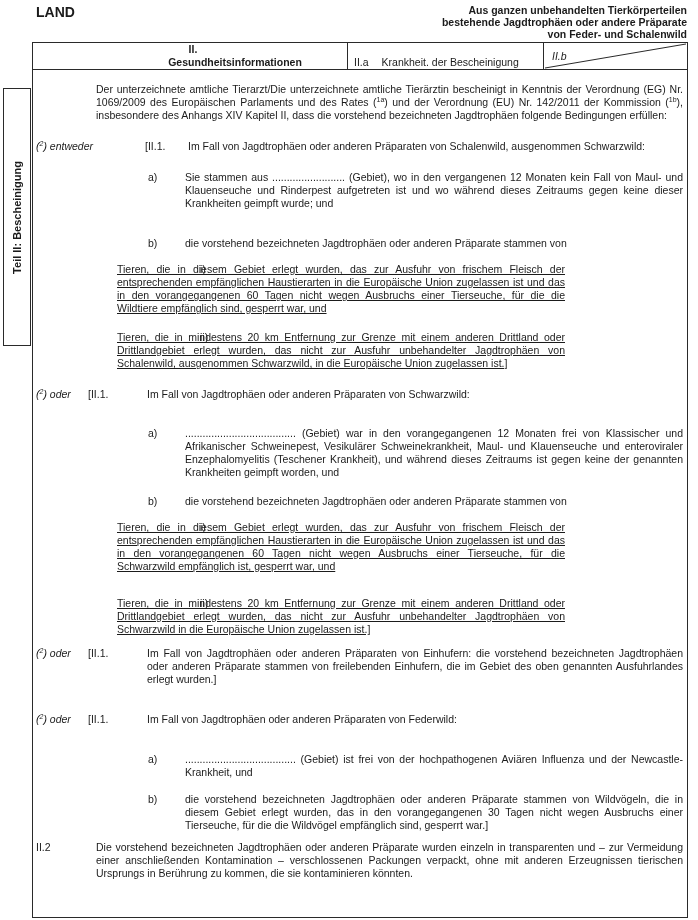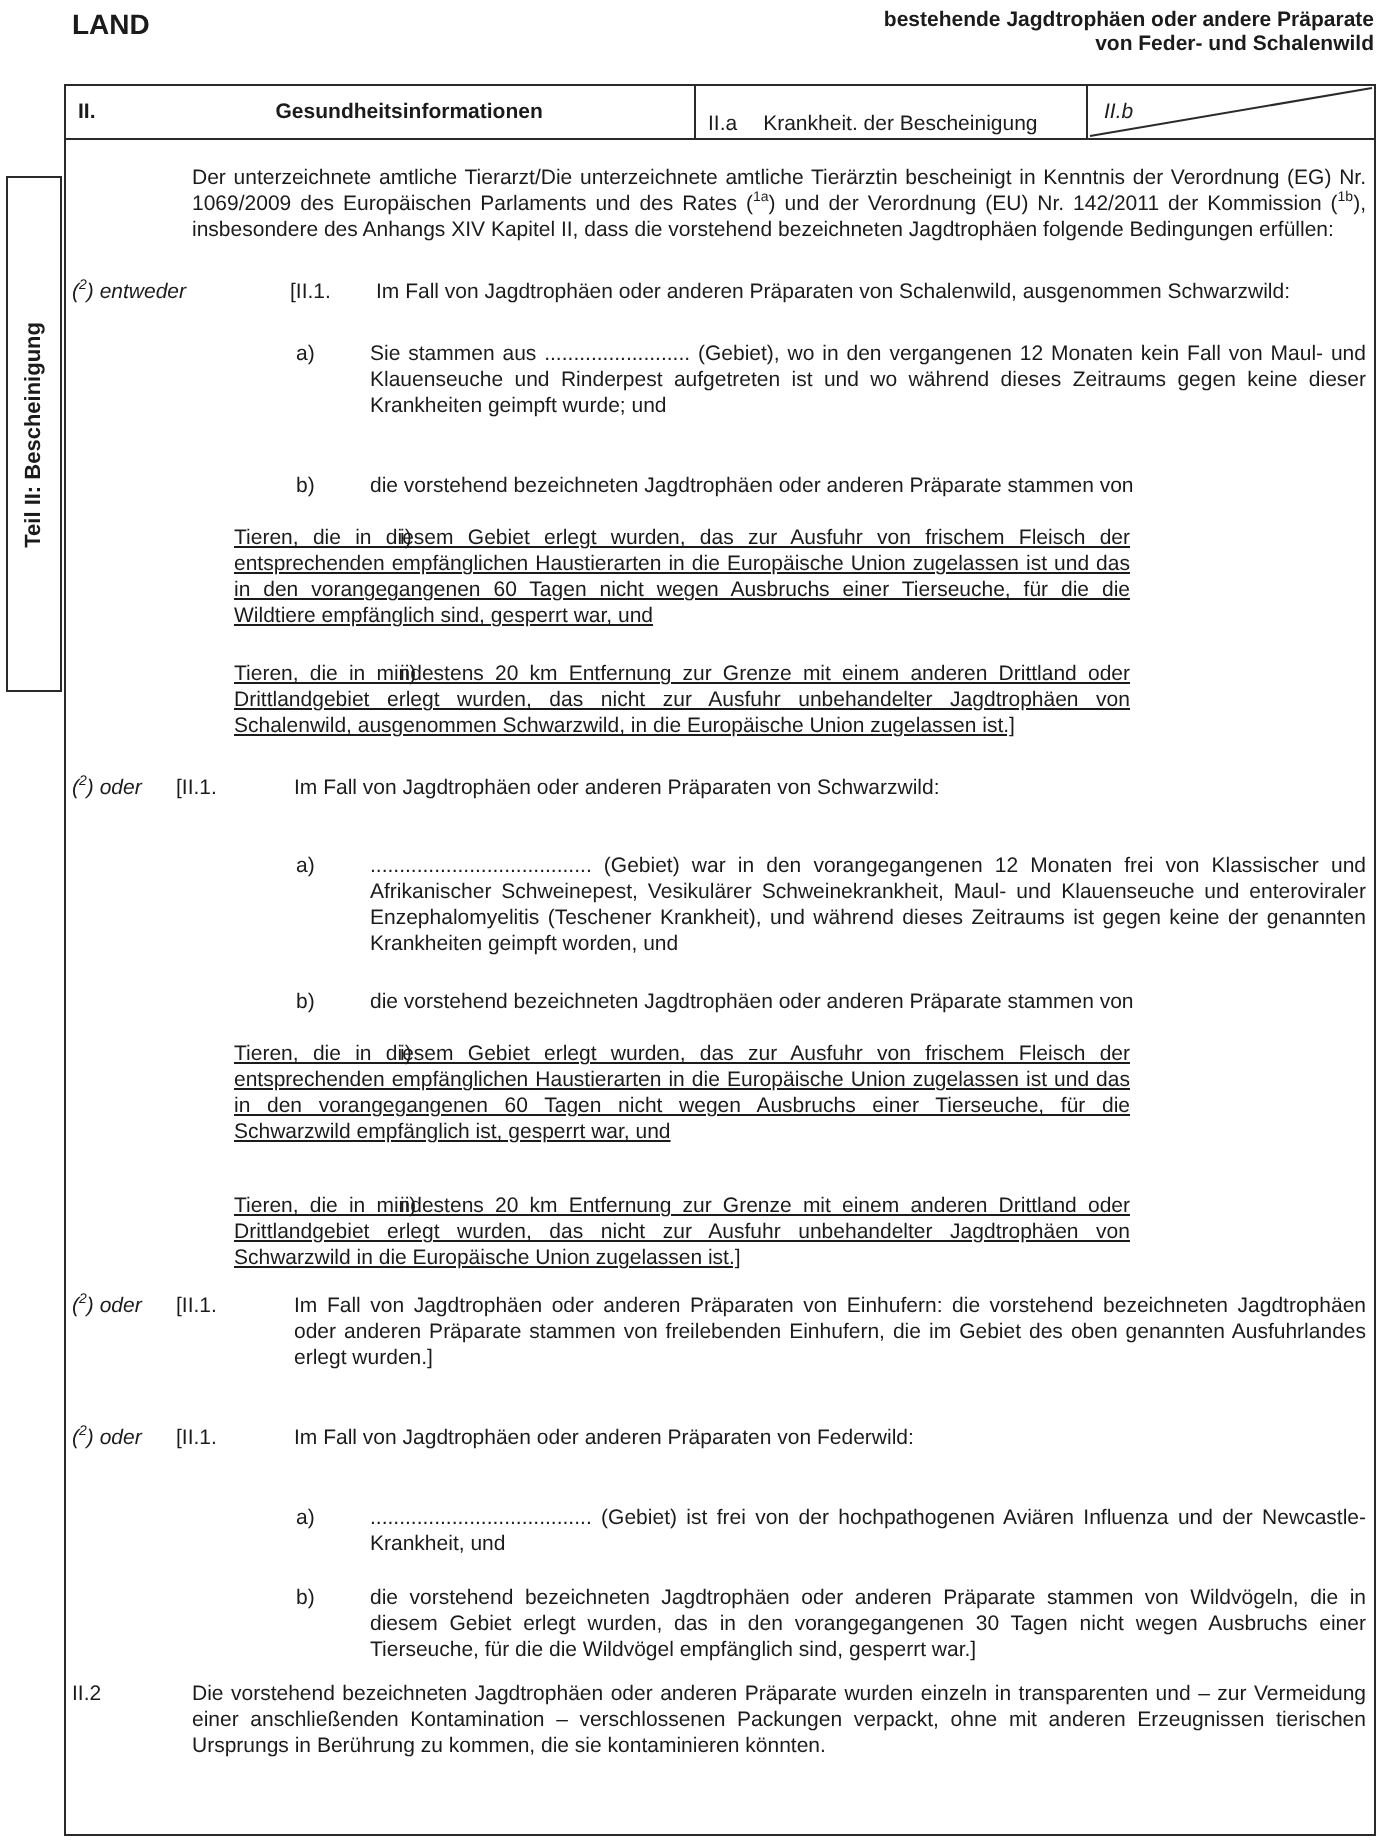--- a/index.html
+++ b/index.html
@@ -21,21 +21,21 @@
   .side-tab { position:absolute; left:3px; top:88px; width:26px; height:256px;
               border:1px solid #2a2a2a; display:flex; align-items:center; justify-content:center;
               background:#fff; }
   .side-tab span { writing-mode:vertical-rl; transform:rotate(180deg);
                    font-weight:bold; font-size:11px; white-space:nowrap; }
 
   
   .tbl { position:absolute; left:32px; top:42px; width:654px; height:874px;
          border:1px solid #2a2a2a; }
   .thead { display:flex; height:26px; border-bottom:1px solid #2a2a2a; }
-  .c1 { width:314px; border-right:1px solid #2a2a2a; display:flex; align-items:center; }
+  .c1 { width:314px; border-right:1px solid #2a2a2a; display:flex; align-items:center;flex-direction:column; }
   .c2 { width:195px; border-right:1px solid #2a2a2a; display:flex; align-items:flex-end; }
   .c3 { flex:1; position:relative; display:flex; align-items:center; }
   .c1 .n { margin-left:6px; font-weight:bold; }
   .c1 .l { margin-left:42px; font-weight:bold;padding-left:48px; }
   .c2 .n { margin-left:6px; }
   .c2 .l { margin-left:13px; }
   .c3 .n { margin-left:8px; position:relative; z-index:2; background:transparent;font-style:italic; }
   .diag { position:absolute; left:0; top:0; width:100%; height:100%; }
 
   .tb { position:absolute; left:0; top:26px; right:0; bottom:0; overflow:hidden; }
@@ -59,20 +59,21 @@
   .m9{margin-top:9px} .m11{margin-top:11px} .m13{margin-top:13px} .m14{margin-top:14px}
   .m16{margin-top:16px} .m18{margin-top:18px} .m24{margin-top:24px} .m26{margin-top:26px}
   .m27{margin-top:27px}
 </style>
 </head>
 <body>
 
 <div class="land">LAND</div>
 
 <div class="doc-title">
+  <div>Aus ganzen unbehandelten Tierkörperteilen</div>
   <div>bestehende Jagdtrophäen oder andere Präparate</div>
   <div>von Feder- und Schalenwild</div>
 </div>
 
 <div class="side-tab">
   <span>Teil II: Bescheinigung</span>
 </div>
 
 <div class="tbl">
 

